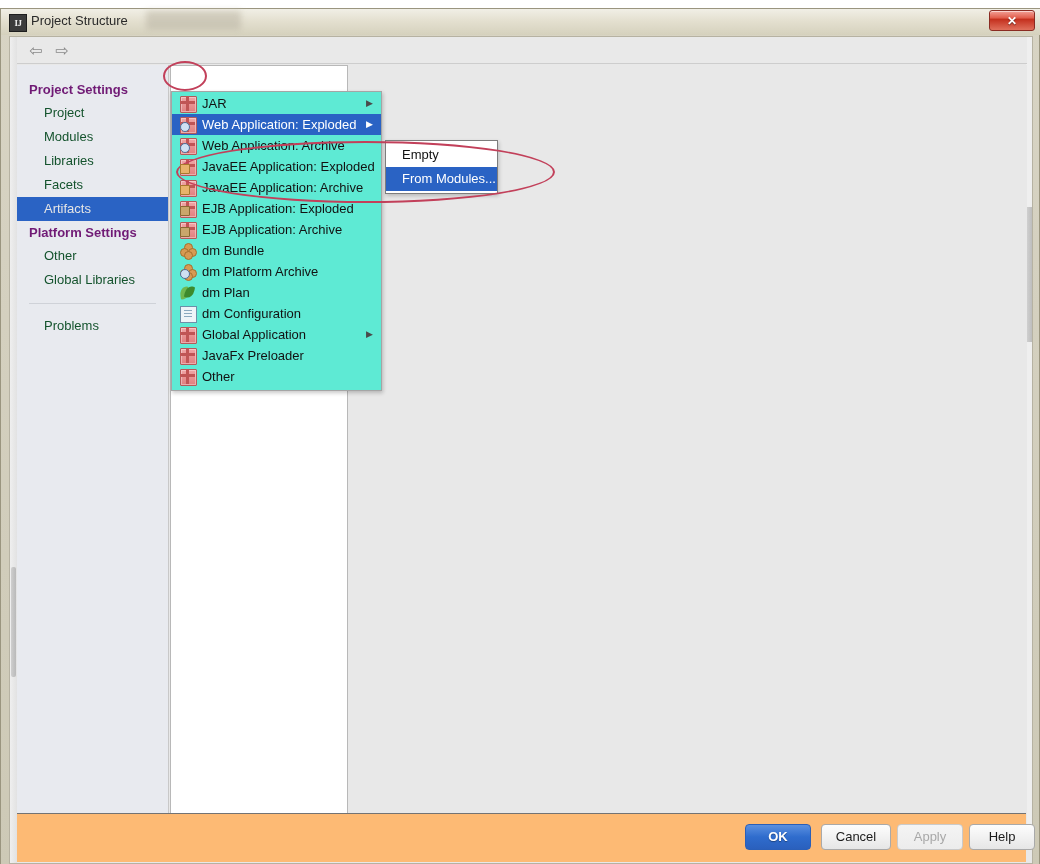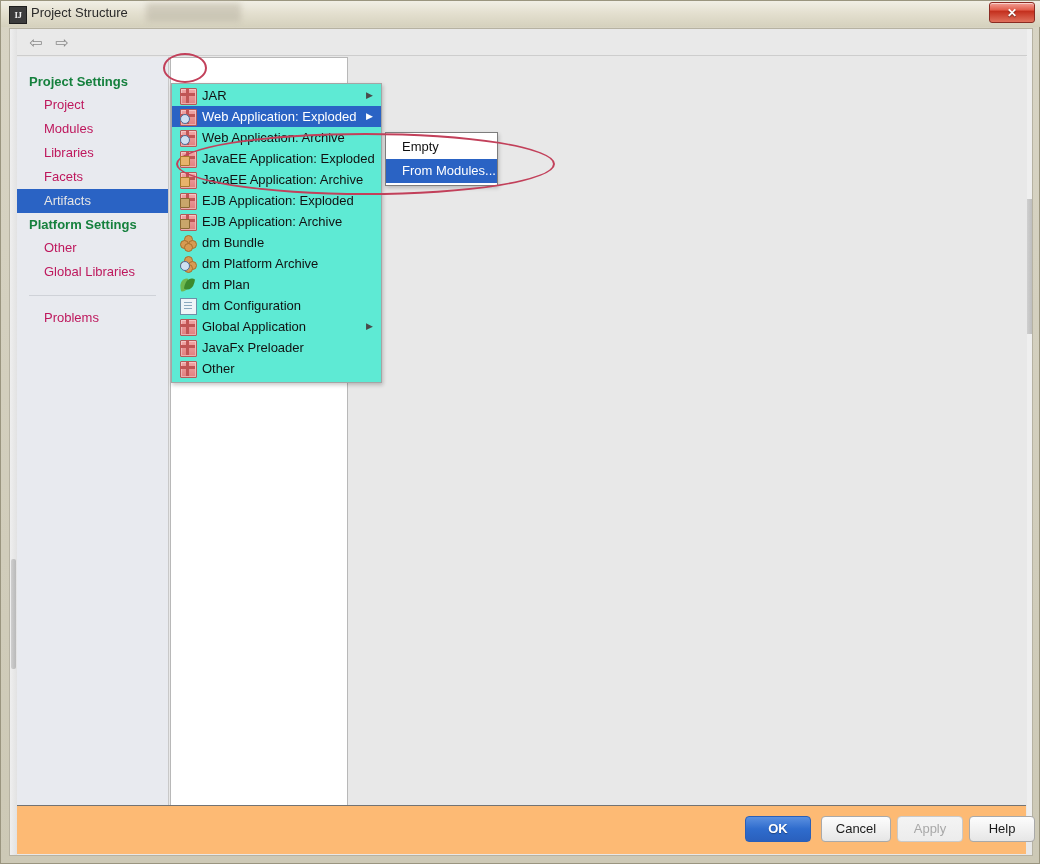--- a/index.html
+++ b/index.html
@@ -6,20 +6,21 @@
     margin: 0; padding: 0;
     width: 1040px; height: 864px;
     overflow: hidden;
     background: #ffffff;
     font-family: "Liberation Sans", sans-serif;
   }
   #root {
     position: relative;
     width: 1040px; height: 660px;
     background: #d9d4c3;
+    margin-top: 8px;
   }
 
   
   .win-frame {
     position: absolute;
     left: 0; top: 0; width: 1040px; height: 864px;
     background: linear-gradient(to bottom, #d8d4c4 0%, #cdc9b6 100%);
     border: 1px solid #9a957f;
     box-sizing: border-box;
   }
@@ -132,25 +133,25 @@
   
   .sidebar {
     position: absolute; left: 7px; top: 28px;
     width: 152px; height: 760px;
     background: #e8eaef;
     border-right: 1px solid #c8c8c8;
     box-sizing: border-box;
     padding-top: 13px;
   }
   .side-group {
-    font-size: 13px; font-weight: bold; color: #15803d;
+    font-size: 13px; font-weight: bold; color: #701a75;
     padding: 4px 0 4px 12px;
   }
   .side-item {
-    font-size: 13px; color: #be185d;
+    font-size: 13px; color: #14532d;
     padding: 4px 0 4px 27px;
     line-height: 16px;
   }
   .side-item.selected {
     background: #2a63c4;
     color: #e5e5e5;
   }
   .side-sep {
     height: 1px;
     background: #cfd2d8;

